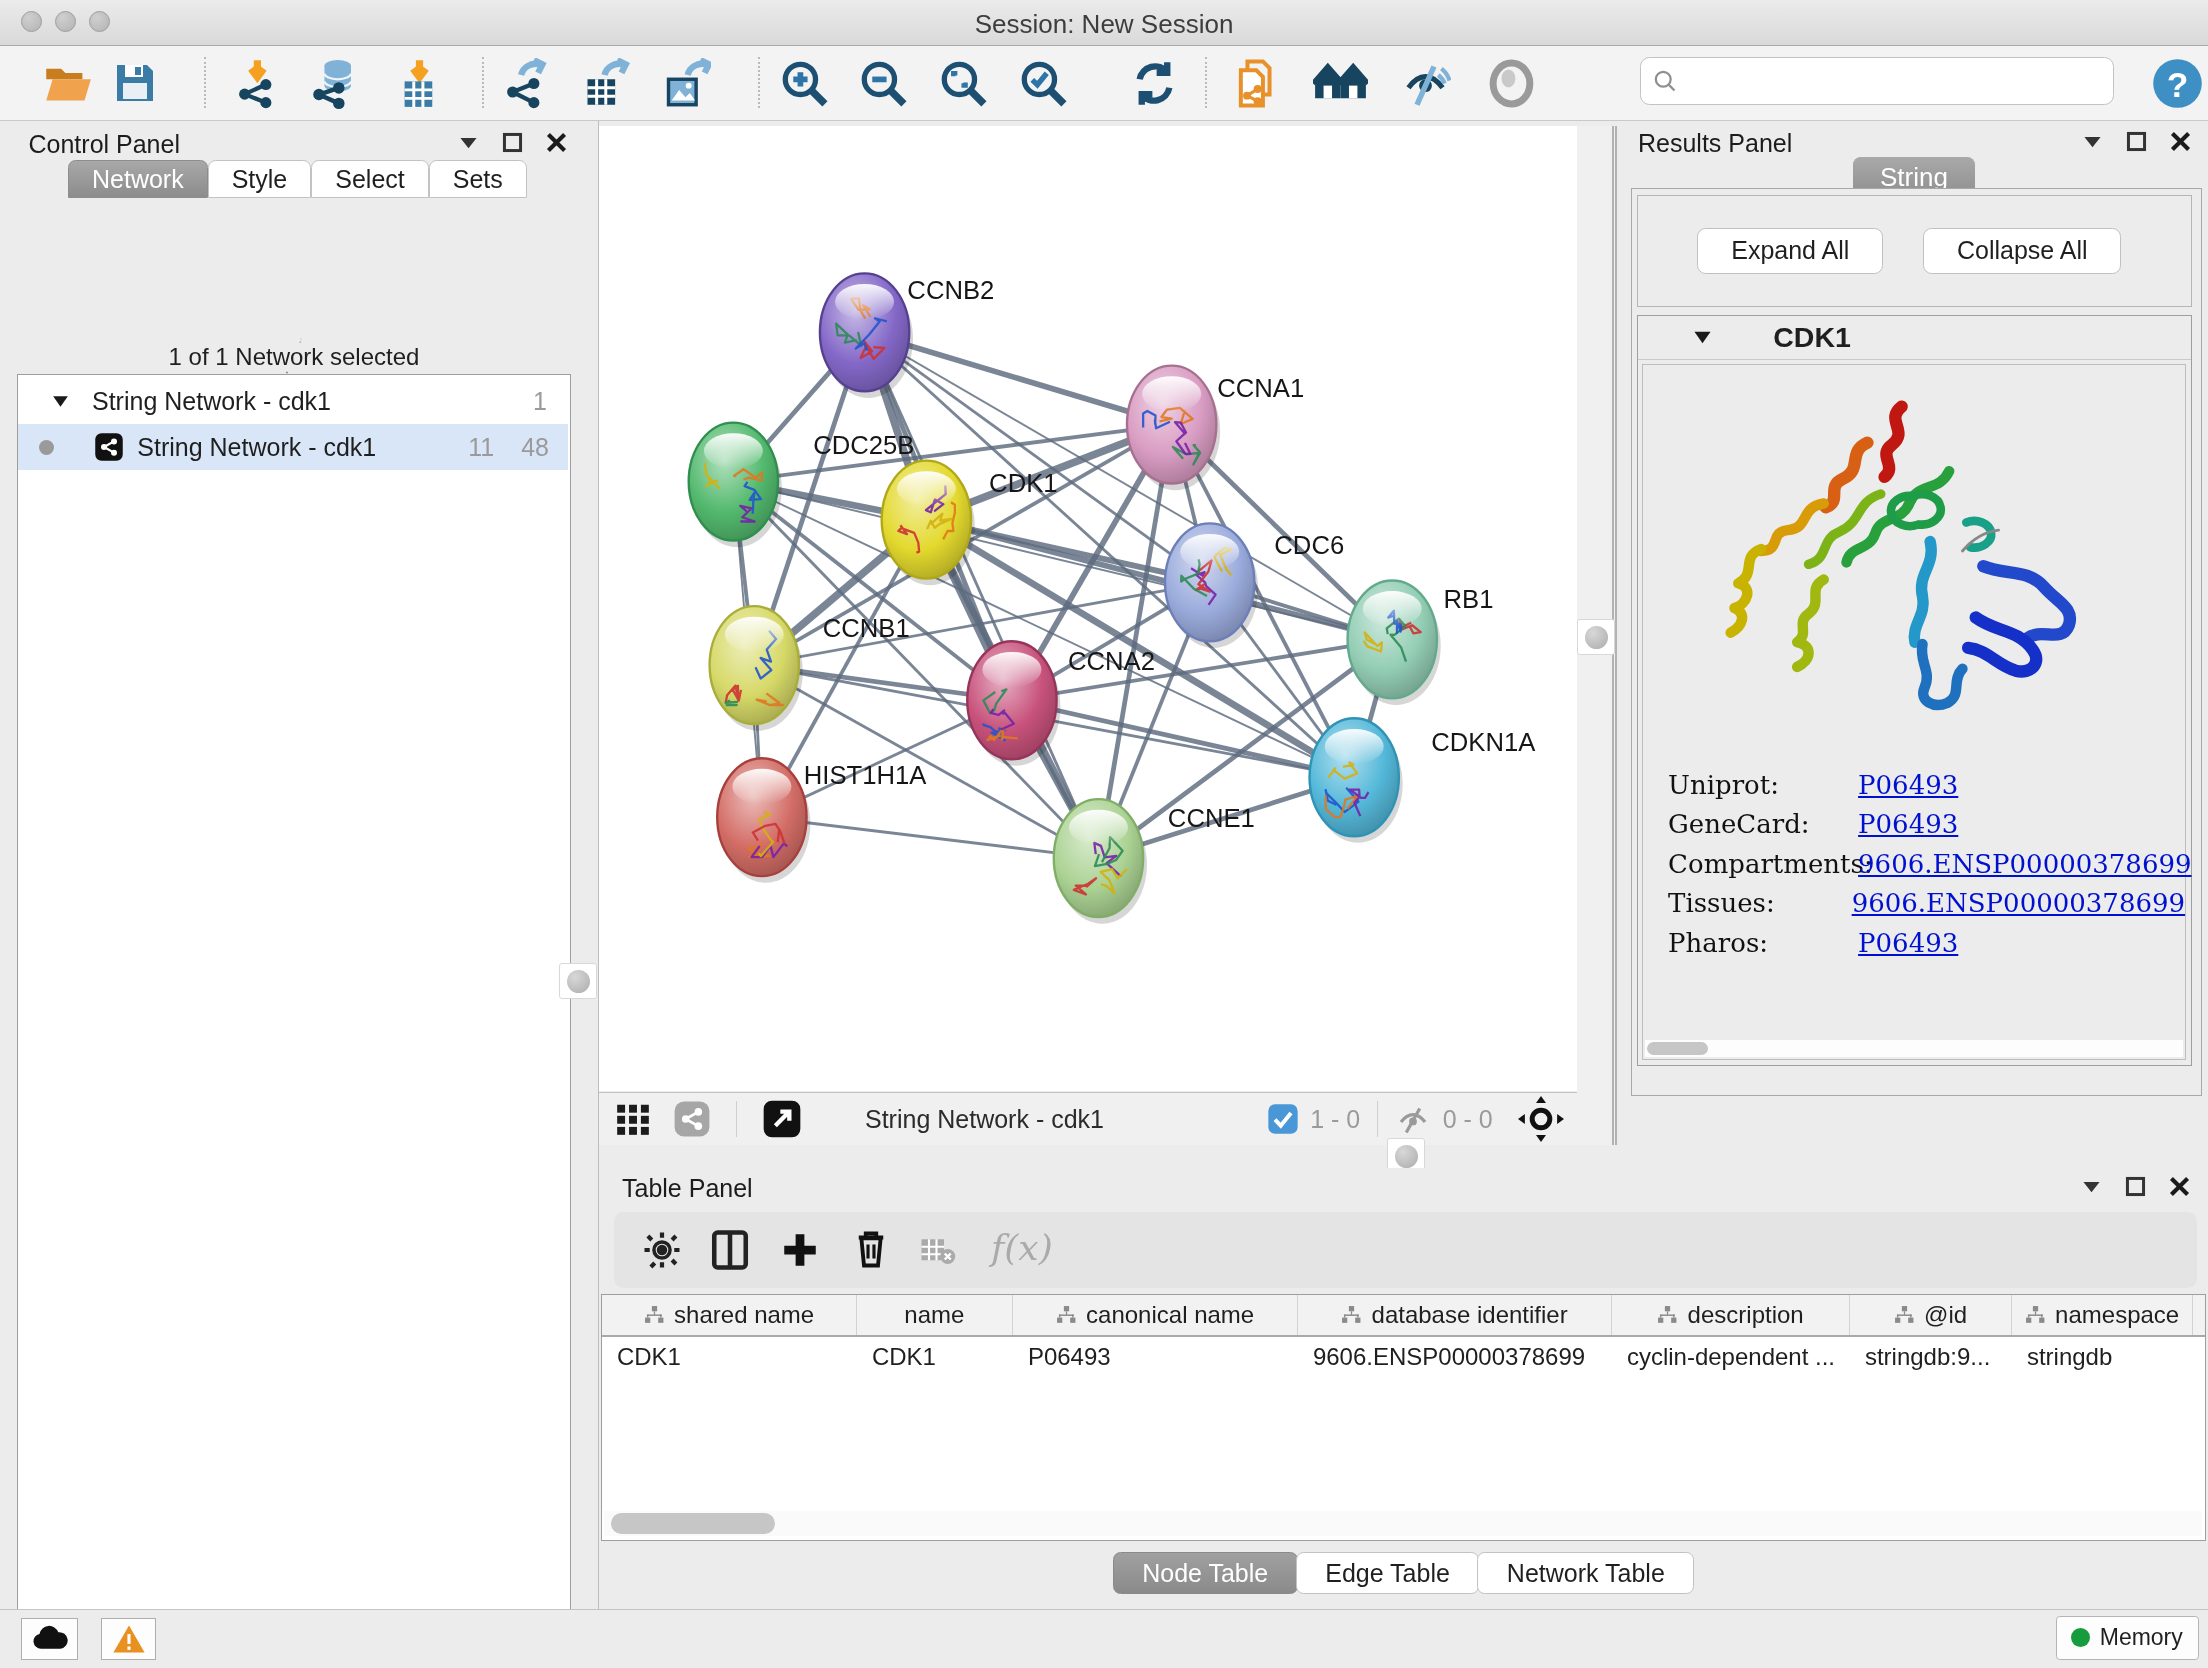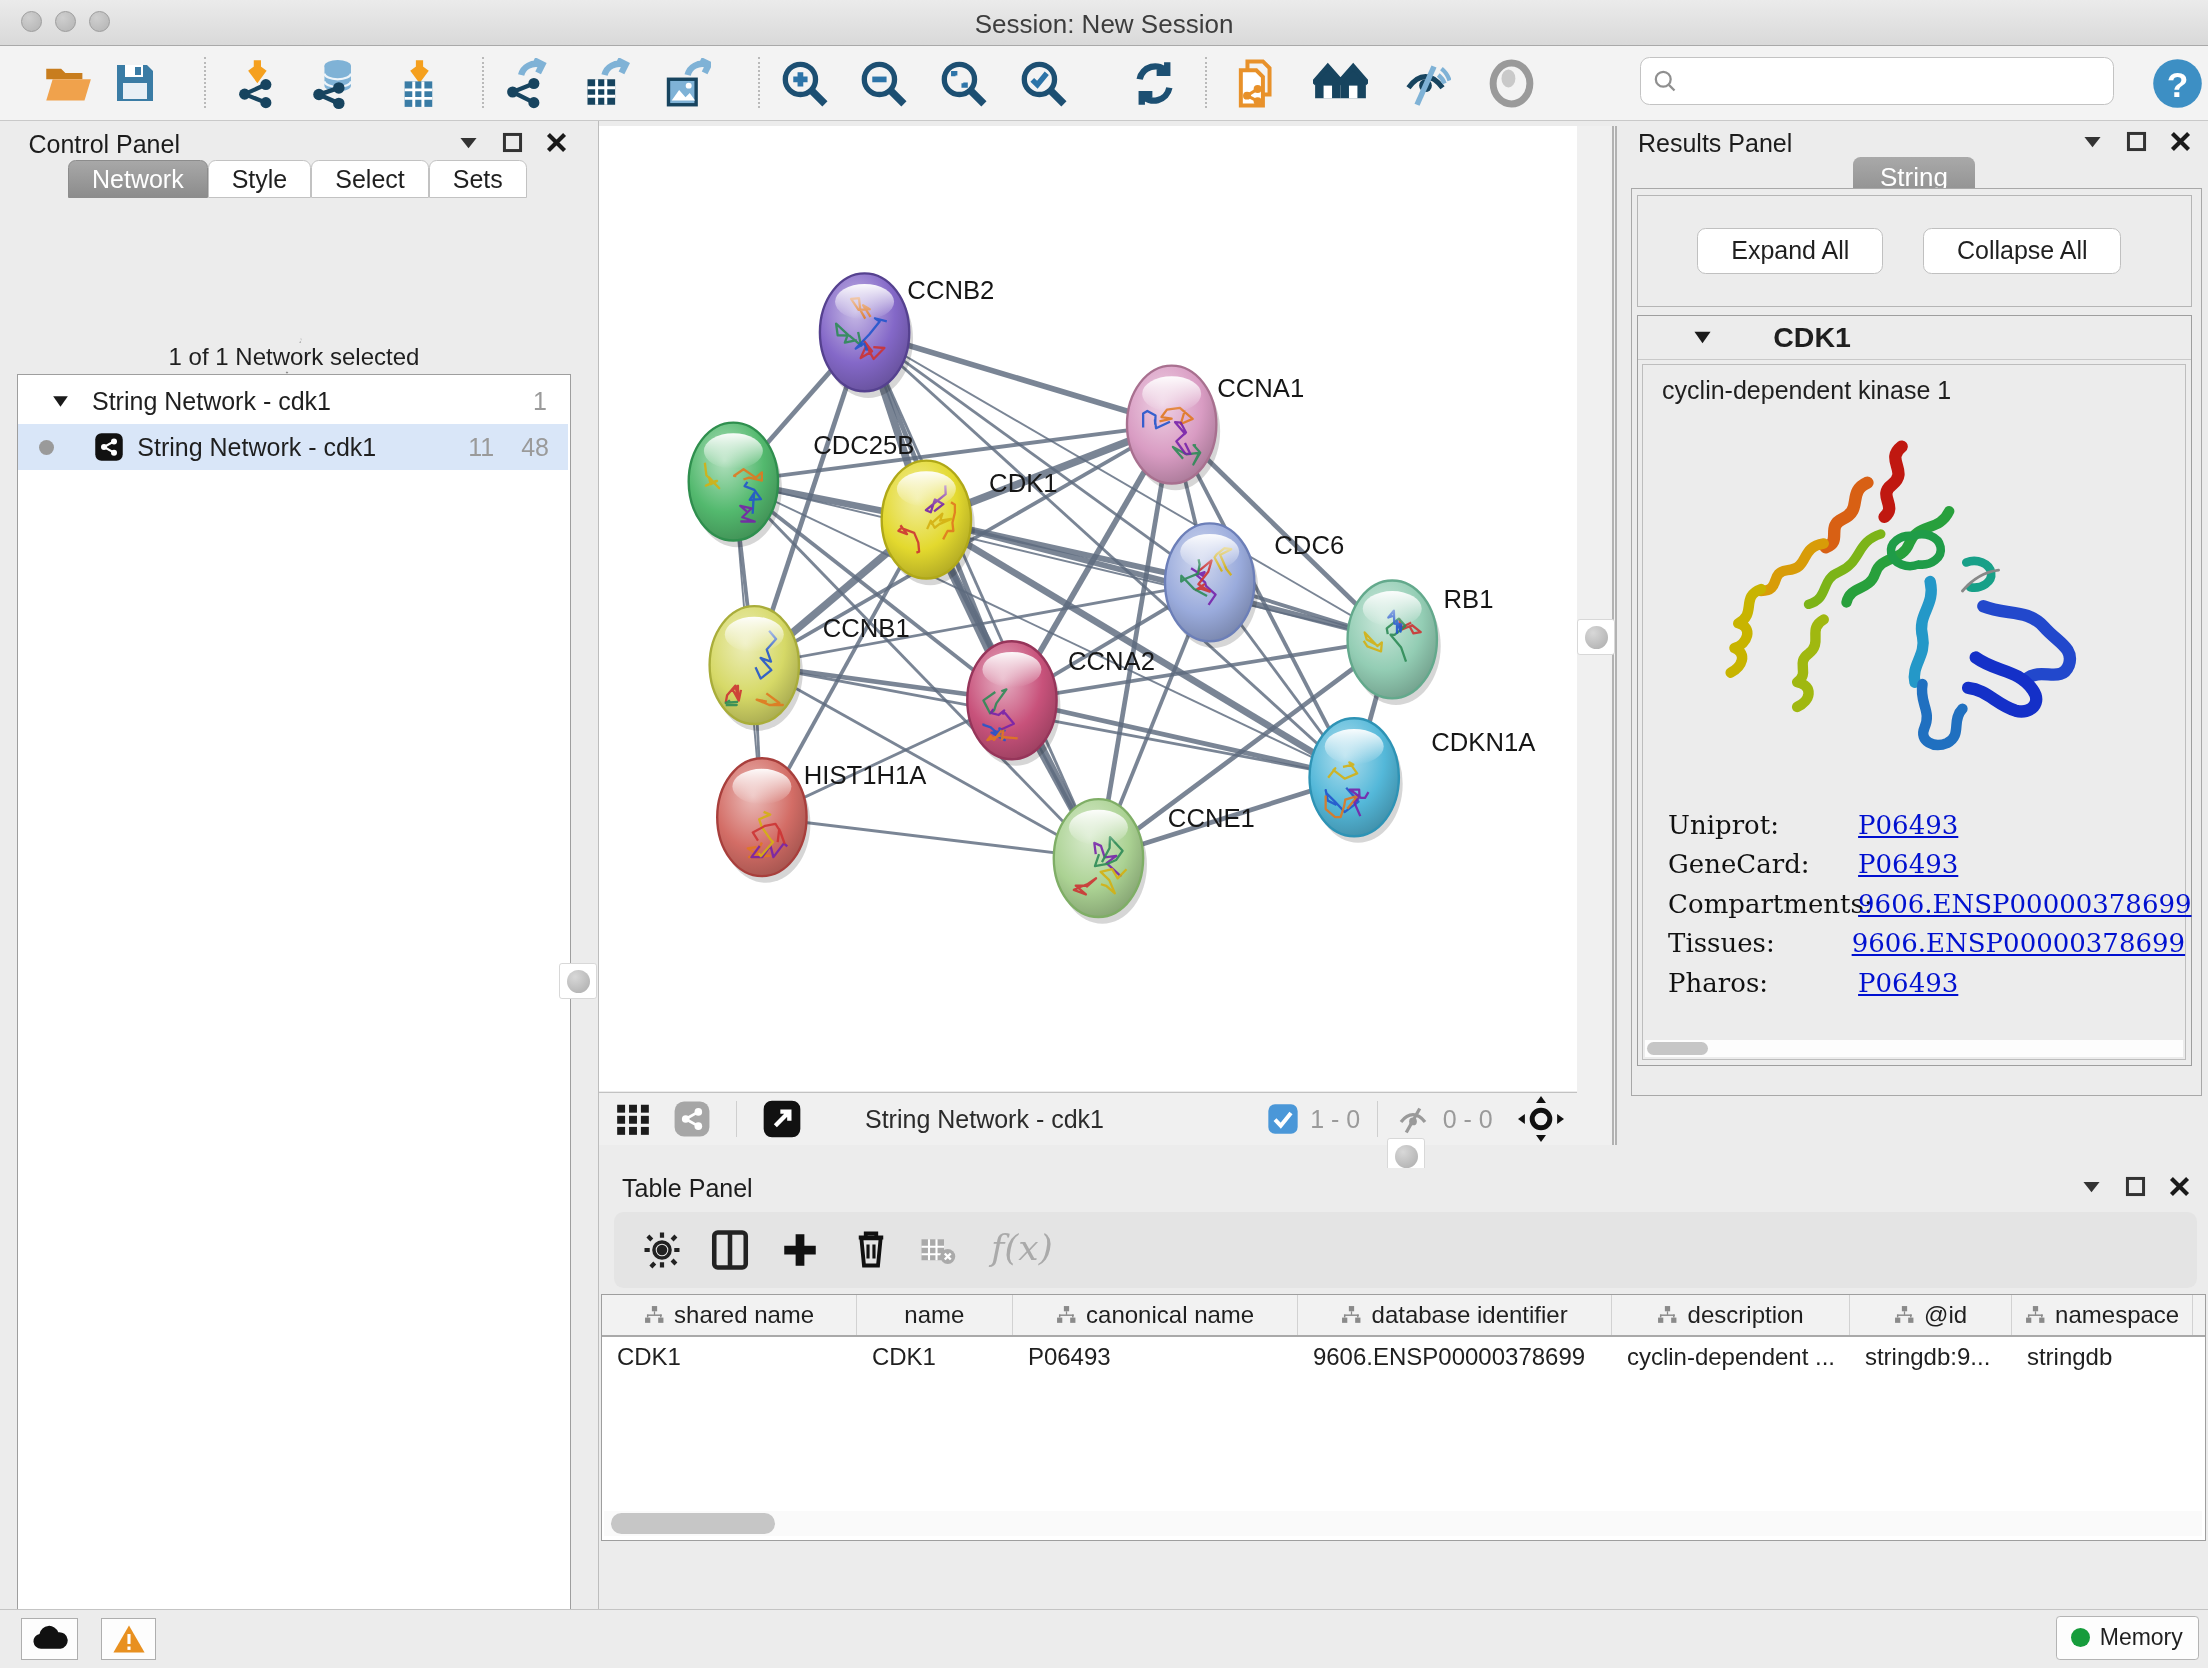--- a/index.html
+++ b/index.html
@@ -642,21 +642,20 @@
           </div>
       </div>
       <div class="sectbox">
         <div class="secthead">
           <svg width="23" height="23" viewBox="0 0 20 20" style="margin-left:53px">
               <path d="M3 5h14l-7 10z" fill="#1a1a1a"></path>
             </svg>
           <span style="margin-left:59px;font-size:28.5px;font-weight:bold">CDK1</span>
         </div>
         <div class="sectbody">
-          <div style="margin:11.4px 0 0 19px;font-size:25px">cyclin-dependent kinase 1</div>
           <svg width="409" height="380" viewBox="0 0 430 400" style="margin:15px 0 0 38px">
             <g fill="none" stroke-linecap="round" stroke-linejoin="round">
               <path d="M232 28c-18 14 8 26-10 40-16 12 6 22-8 34" stroke="#c01810" stroke-width="13"></path>
               <path d="M196 66c-22 10-4 28-26 38-18 8 0 24-18 30" stroke="#d86014" stroke-width="13"></path>
               <path d="M150 130c-26 4-14 26-38 28-20 2-6 22-28 22" stroke="#d89c08" stroke-width="11"></path>
               <path d="M84 178c-22 8-4 26-24 36 16 4 10 22-4 26 14 6 8 20-4 26" stroke="#c8b400" stroke-width="11"></path>
               <path d="M150 210c-18 10 0 24-16 36-14 10 2 20-12 30 18 4 14 20 0 26" stroke="#a0b810" stroke-width="11"></path>
               <path d="M210 120c-26 8-20 30-44 40-20 8-10 28-32 34" stroke="#7cb418" stroke-width="10"></path>
               <path d="M282 96c-10 22-34 12-42 34-8 20-30 12-36 32-6 18-26 12-30 30" stroke="#28a03c" stroke-width="11"></path>
               <path d="M244 122a20 16 0 1 1 6 30 20 16 0 1 1-6-30" stroke="#1f9c48" stroke-width="9"></path>
@@ -831,20 +830,25 @@
           <div class="td" style="width: 285px;">P06493</div>
           <div class="td" style="width: 314px;">9606.ENSP00000378699</div>
           <div class="td" style="width: 238px;">cyclin-dependent ...</div>
           <div class="td" style="width: 162px;">stringdb:9...</div>
           <div class="td" style="width: 181px;">stringdb</div>
         </div>
       <div class="hscroll">
           <div class="hthumb"></div>
         </div>
     </div>
+    <div class="btabs" id="btabs">
+        <div class="btab active">Node Table</div>
+        <div class="btab">Edge Table</div>
+        <div class="btab">Network Table</div>
+      </div>
   </div>
 
   <div class="abs statusbar">
     <div class="sq-btn" style="left:21px;width:57px">
       <svg width="36" height="28.5" viewBox="0 0 24 16">
         <path d="M6 15a5 5 0 0 1-1-9.9A6.5 6.5 0 0 1 17.5 4 4.5 4.5 0 0 1 19 15z" fill="#111"></path>
         </svg>
     </div>
     <div class="sq-btn" style="left:101px;width:55px">
       <svg width="34" height="30" viewBox="0 0 24 21">

